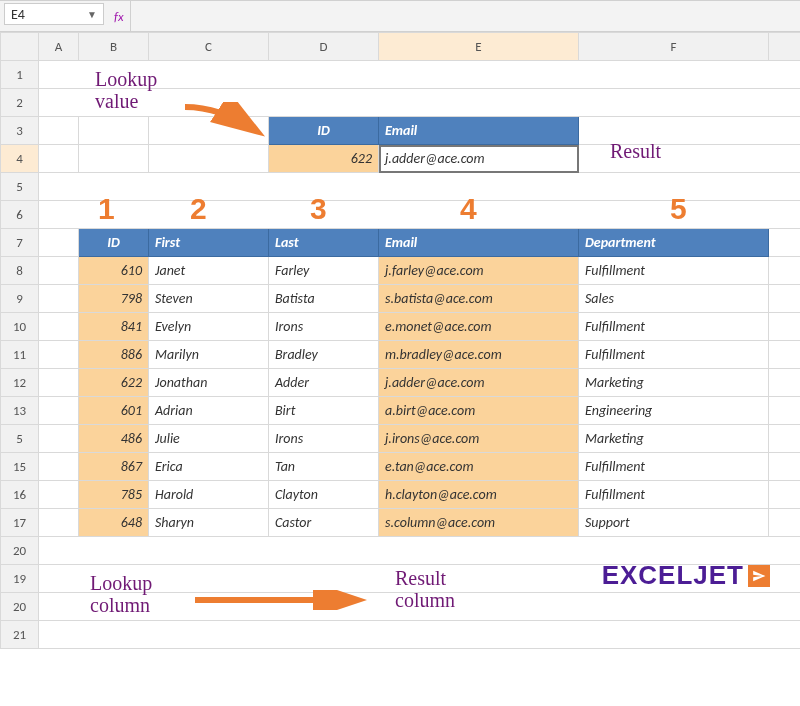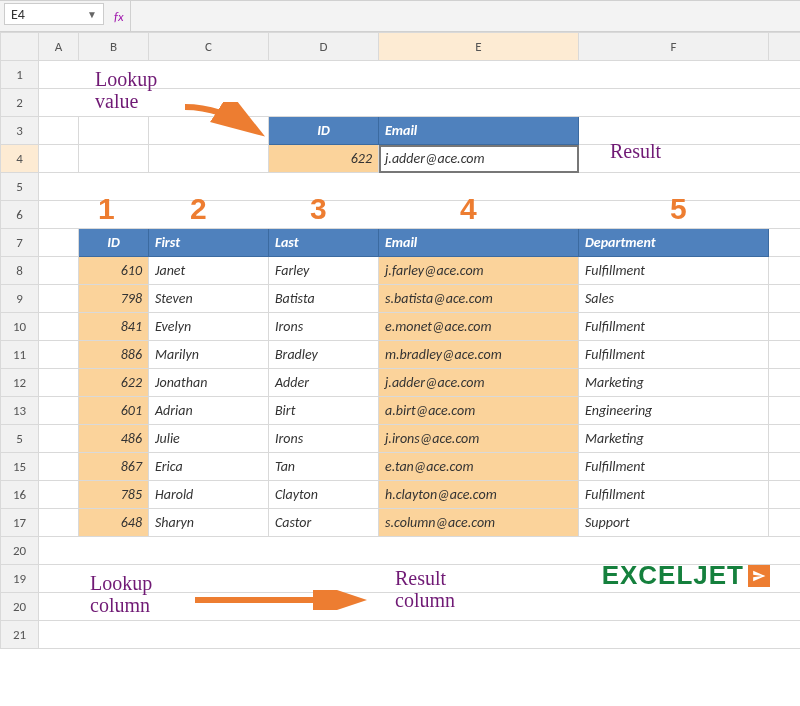--- a/index.html
+++ b/index.html
@@ -138,21 +138,21 @@
   }
   svg.arrow { position: absolute; pointer-events:none; }
 
   .logo {
     position: absolute;
     right: 30px;
     bottom: 58px;
     font-family: Arial, sans-serif;
     font-weight: 700;
     font-size: 26px;
-    color: #15803d;
+    color: #4c1d95;
     letter-spacing: 1px;
     display: flex;
     align-items: center;
     gap: 4px;
   }
   .logo .jet-icon {
     width: 22px; height: 22px;
     background: #ed7d31;
     display: flex;
     align-items: center;

